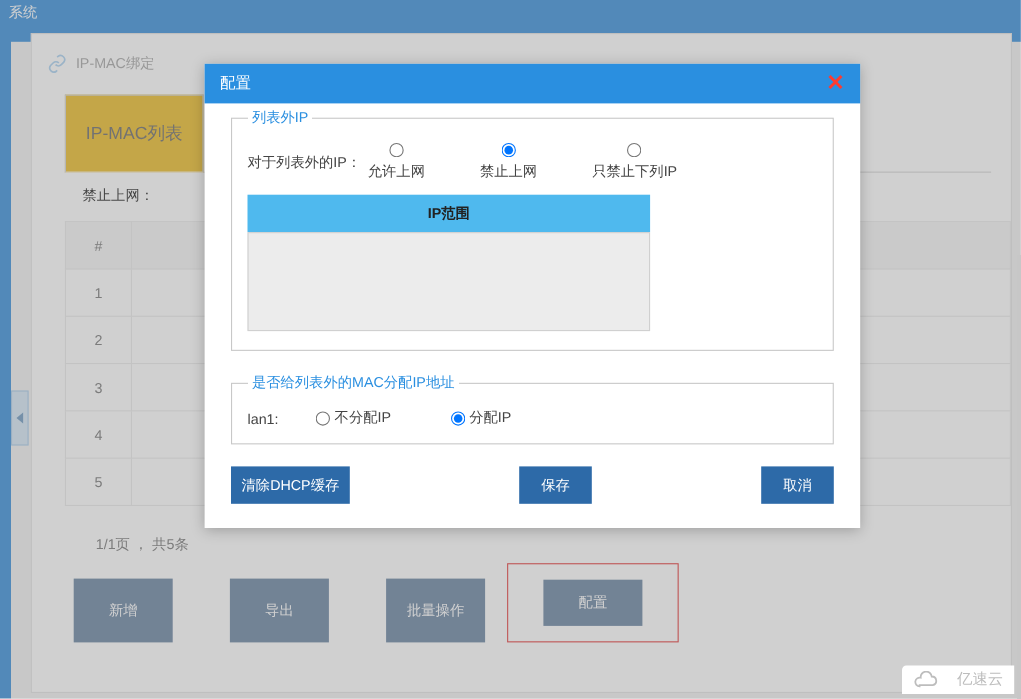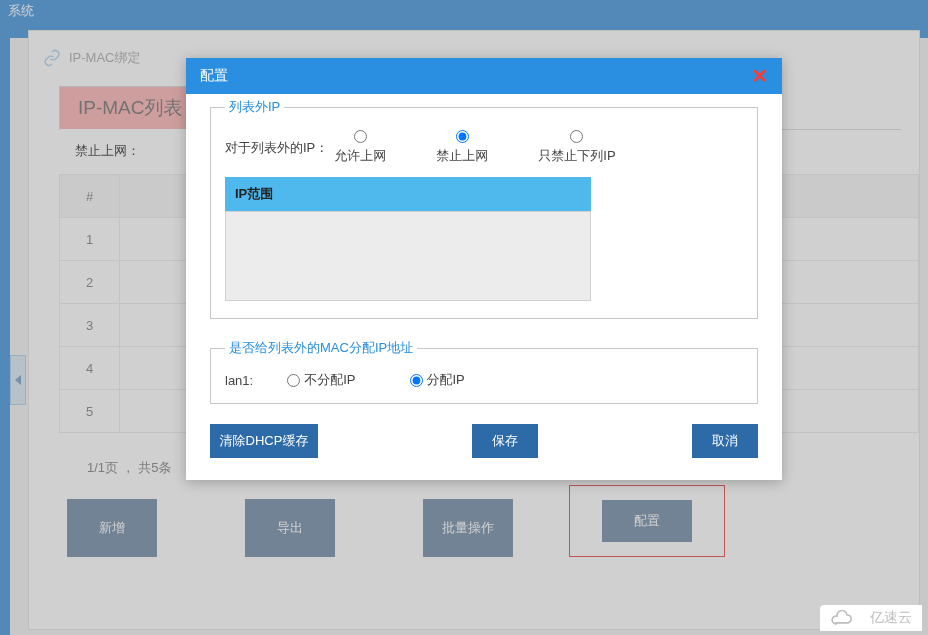--- a/index.html
+++ b/index.html
@@ -63,26 +63,26 @@
   margin-bottom: 18px;
 }
 .breadcrumb svg { margin-right: 8px; }
 .tab-row {
   border-bottom: 1px solid #d0d0d0;
   margin-left: 30px;
   margin-bottom: 12px;
 }
 .tab {
   display: inline-block;
-  padding: 8px 18px;
+  padding: 24px 18px;
   border: 1px solid #d0d0d0;
   border-bottom: 1px solid #fff;
-  background: #fca5a5;
+  background: #eab308;
   color: #555;
-  font-size: 19px;
+  font-size: 16px;
   position: relative;
   top: 1px;
 }
 .search-row {
   margin-left: 46px;
   margin-bottom: 14px;
 }
 .table {
   margin-left: 30px;
   width: 860px;
@@ -98,21 +98,21 @@
 }
 .table th { background: #f5f5f5; }
 .table td:first-child { width: 60px; }
 .pager {
   margin: 26px 0 22px 58px;
   color: #666;
 }
 .btn-row {
   margin-left: 38px;
   display: flex;
-  gap: 88px;
+  gap: 52px;
 }
 .btn {
   background: #557394;
   color: #fff;
   border: none;
   padding: 12px 0;
   width: 90px;
   text-align: center;
   cursor: pointer;
   font-size: 13px;
@@ -167,20 +167,21 @@
 }
 .radio-row label { margin-right: 44px; display: inline-flex; align-items: center; gap: 4px; flex-direction: column; }
 .radio-row input[type=radio] { margin: 0; }
 .ip-range-header {
   background: #4fb9ee;
   padding: 8px 10px;
   font-weight: bold;
   color: #222;
   font-size: 13px;
   width: 366px;
+  text-align: center;
 }
 .ip-range-box {
   width: 366px;
   height: 90px;
   background: #ececec;
   border: 1px solid #d0d0d0;
   resize: none;
 }
 .lan-row {
   display: flex;

